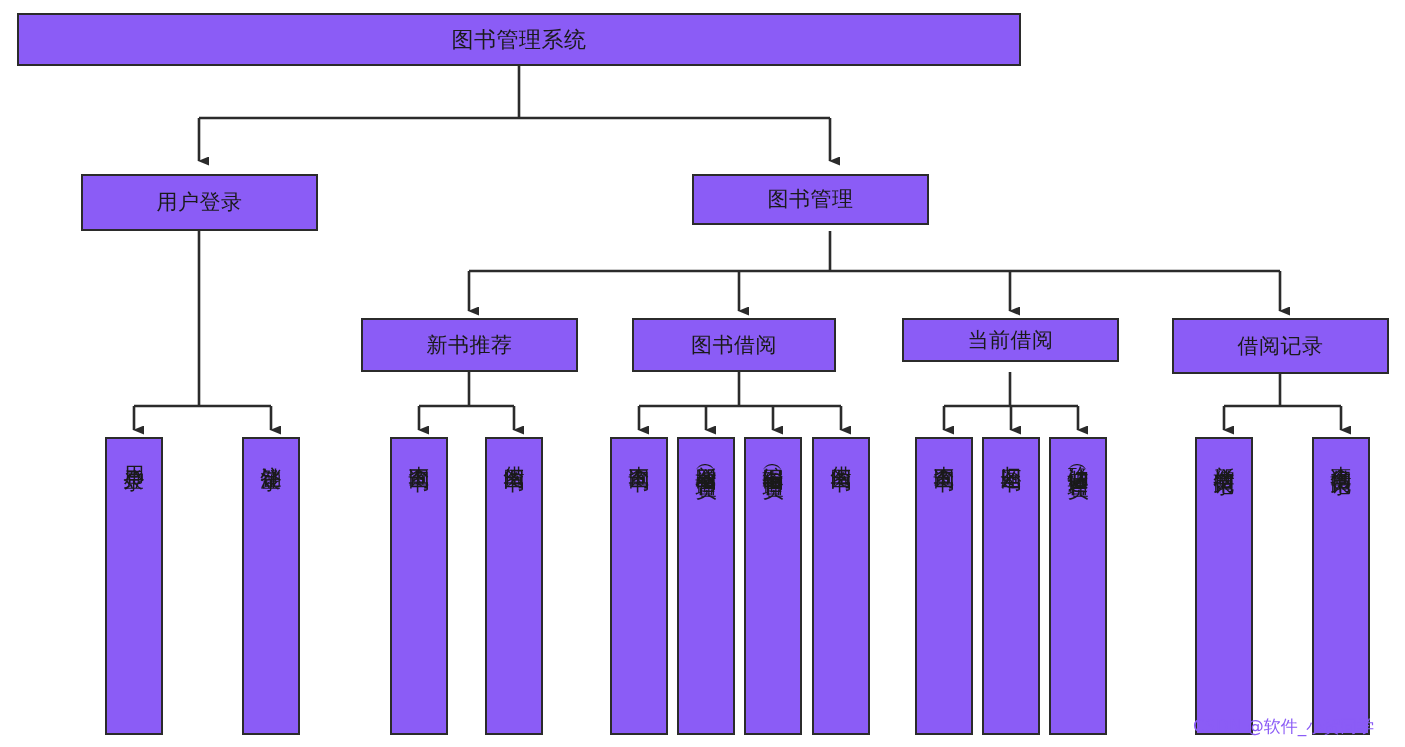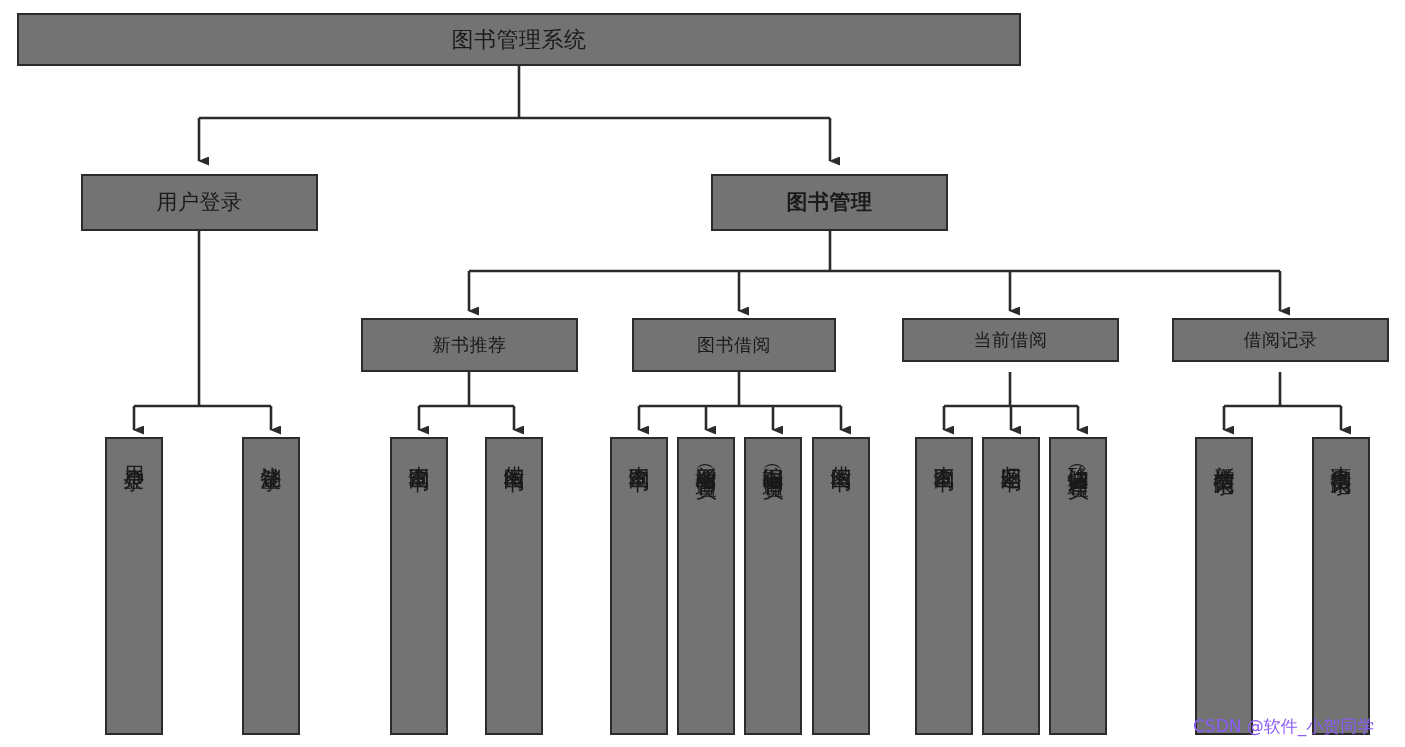--- a/index.html
+++ b/index.html
@@ -18,40 +18,40 @@
   svg.connectors{
     position:absolute;
     left:0; top:0;
     width:1405px;
     height:747px;
     pointer-events:none;
   }
   .node{
     position:absolute;
     box-sizing:border-box;
-    background:#737373;
+    background:#8b5cf6;
     border:2px solid #2b2b2b;
     display:flex;
     align-items:center;
     justify-content:center;
     text-align:right;
   }
   .node .label{
     display:block;
     line-height:1.18;
     color:#1a1a1a;
     letter-spacing:0.5px;
   }
   
   .node.root{ }
   .node.root .label{ font-size:22px; }
   
   .node.lvl1 .label{ font-size:21px; }
   
-  .node.lvl2 .label{ font-size:18px; }
+  .node.lvl2 .label{ font-size:21px; }
   
   .node.leaf{
     padding:10px 2px;
     align-items:flex-start;
     justify-content:center;
   }
   .node.leaf .label{
     writing-mode:vertical-rl;
     text-orientation:upright;
     font-size:21px;
@@ -123,37 +123,37 @@
   </svg>
 
   <div class="node root" style="left:17px; top:13px; width:1004px; height:53px;">
     <span class="label">图书管理系统</span>
   </div>
 
   <div class="node lvl1" style="left:81px; top:174px; width:237px; height:57px;">
     <span class="label">用户登录</span>
   </div>
 
-  <div class="node lvl1" style="left:711px; top:174px; width:237px; height:57px;font-weight:bold;">
+  <div class="node lvl1" style="left:692px; top:174px; width:237px; height:51px;">
     <span class="label">图书管理</span>
   </div>
 
   <div class="node lvl2" style="left:361px; top:318px; width:217px; height:54px;">
     <span class="label">新书推荐</span>
   </div>
 
   <div class="node lvl2" style="left:632px; top:318px; width:204px; height:54px;">
     <span class="label">图书借阅</span>
   </div>
 
   <div class="node lvl2" style="left:902px; top:318px; width:217px; height:44px;">
     <span class="label">当前借阅</span>
   </div>
 
-  <div class="node lvl2" style="left:1172px; top:318px; width:217px; height:44px;">
+  <div class="node lvl2" style="left:1172px; top:318px; width:217px; height:56px;">
     <span class="label">借阅记录</span>
   </div>
 
   <div class="node leaf" style="left:105px; top:437px; width:58px; height:298px;">
     <span class="label">用户登录</span>
   </div>
   <div class="node leaf" style="left:242px; top:437px; width:58px; height:298px;">
     <span class="label">注销登录</span>
   </div>
 

